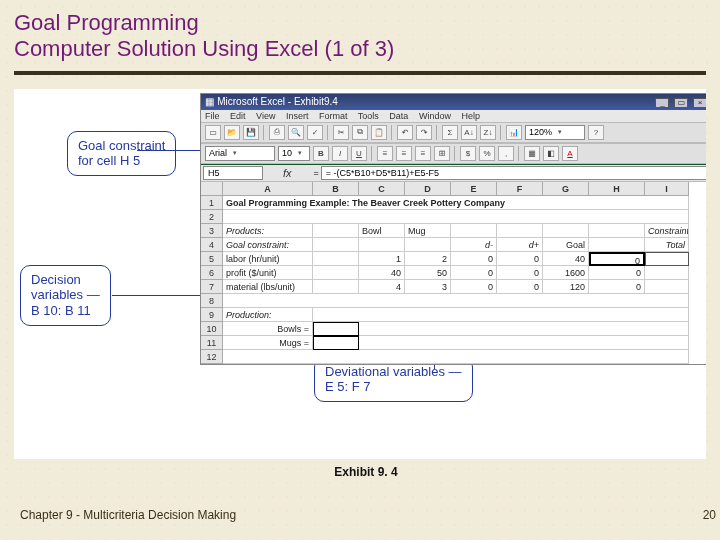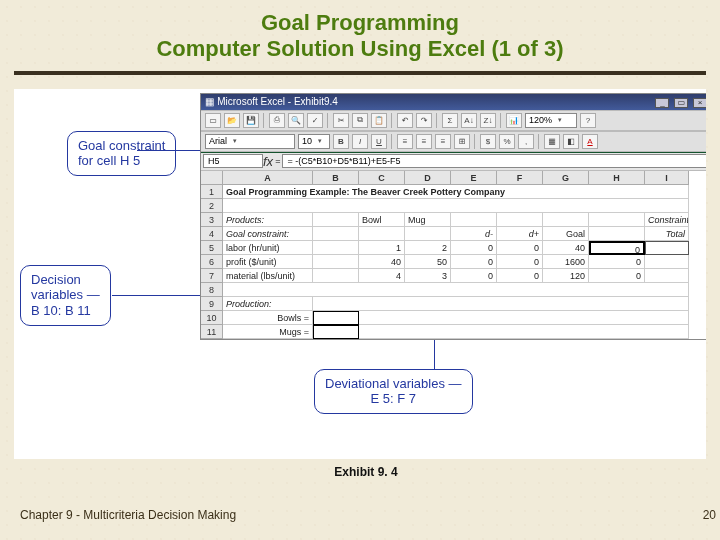--- a/index.html
+++ b/index.html
@@ -6,25 +6,24 @@
   body {
     width: 720px; height: 540px;
     font-family: Arial, sans-serif;
     background: #f1ebd9;
     background-image: radial-gradient(circle, rgba(210,195,160,0.12) 1px, transparent 1px);
     background-size: 14px 14px;
     position: relative;
   }
   .title {
     padding: 10px 14px 4px;
-    font-weight: bold;
+    font-weight: normal;
     font-size: 22px;
-    color: #4d7c0f;
+    color: #701a75;
     line-height: 1.2;
-    text-align: center;
   }
   .rule {
     height: 4px; background: #3a3020; margin: 4px 14px 0;
   }
   .figure-wrap {
     margin: 14px 14px 4px;
     background: #fff;
     padding: 10px 10px 40px;
     position: relative;
     height: 370px;
@@ -61,21 +60,21 @@
   .fontsel {
     background: #fff; border: 1px solid #888; height: 15px; padding: 0 3px; font-size: 9px;
     display: inline-flex; align-items: center; gap: 6px;
   }
   .fontsel::after { content: "▾"; font-size: 7px; color: #555; }
   .xl-formularow {
     display: flex; align-items: center; background: #e6e6e6; border-top: 1px solid #14532d; border-bottom: 1px solid #bbb;
     padding: 1px 2px;
   }
   .namebox { width: 60px; background: #fff; border: 1px solid #888; padding: 1px 4px; }
-  .fx { padding: 0 0; color: #333; font-style: italic; font-size: 13px; }
+  .fx { padding: 0 20px; color: #333; font-style: italic; font-size: 11px; }
   .formulabar { flex: 1; background: #fff; border: 1px solid #888; padding: 1px 4px; font-size: 9px; }
   .grid { background: #fff; }
   .hdrcell, .rcell, .cell {
     border-right: 1px solid #ccc; border-bottom: 1px solid #ccc; padding: 1px 3px;
     font-size: 9px; color: #222; height: 14px; line-height: 12px;
     overflow: hidden; white-space: nowrap;
   }
   .gridrow { display: grid; grid-template-columns: 22px 90px 46px 46px 46px 46px 46px 46px 56px 44px; }
   .hdrcell { background: #e6e6e6; text-align: center; font-weight: bold; color: #333; border-color: #aaa; }
   .rcell { background: #e6e6e6; text-align: center; color: #333; border-color: #aaa; }
@@ -125,35 +124,46 @@
   </div>
   <div class="leader" style="left:123px; top:61px; width:70px; height:1px;"></div>
 
   <div class="callout" style="left:6px; top:176px;">
     <span>Decision</span><br>
     <span>variables —</span><br>
     <span>B 10: B 11</span>
   </div>
   <div class="leader" style="left:98px; top:206px; width:102px; height:1px;"></div>
 
-  <div class="callout" style="left:300px; top:280px;text-align:center;">
+  <div class="callout" style="left:300px; top:268px;">
     <span>Deviational variables —</span><br>
     <span>E 5: F 7</span>
   </div>
   <div class="leader" style="left:420px; top:150px; width:1px; height:130px;"></div>
 
   <div class="excel">
     <div class="xl-titlebar">
       <span><span>▦</span> <span>Microsoft Excel - Exhibit9.4</span></span>
       <span class="winbtns">
         <span>_</span>
         <span>▭</span>
         <span>×</span>
       </span>
     </div>
+    <div class="xl-menubar">
+      <span>File</span>
+      <span>Edit</span>
+      <span>View</span>
+      <span>Insert</span>
+      <span>Format</span>
+      <span>Tools</span>
+      <span>Data</span>
+      <span>Window</span>
+      <span>Help</span>
+    </div>
     <div class="xl-toolbar">
       <span class="tbtn">▭</span>
       <span class="tbtn">📂</span>
       <span class="tbtn">💾</span>
       <span class="sep"></span>
       <span class="tbtn">⎙</span>
       <span class="tbtn">🔍</span>
       <span class="tbtn">✓</span>
       <span class="sep"></span>
       <span class="tbtn">✂</span>
@@ -161,27 +171,27 @@
       <span class="tbtn">📋</span>
       <span class="sep"></span>
       <span class="tbtn">↶</span>
       <span class="tbtn">↷</span>
       <span class="sep"></span>
       <span class="tbtn">Σ</span>
       <span class="tbtn">A↓</span>
       <span class="tbtn">Z↓</span>
       <span class="sep"></span>
       <span class="tbtn">📊</span>
-      <span class="fontsel" style="width:52px;">
+      <span class="fontsel" style="width:60px;">
           <span>120%</span>
         </span>
       <span class="tbtn">?</span>
     </div>
     <div class="xl-toolbar">
-      <span class="fontsel" style="width:90px;">
+      <span class="fontsel" style="width:70px;">
           <span>Arial</span>
         </span>
       <span class="fontsel" style="width:32px;">
           <span>10</span>
         </span>
       <span class="tbtn">
           <b>B</b>
         </span>
       <span class="tbtn">
           <i>I</i>
@@ -319,20 +329,24 @@
         <div class="cell" style="grid-column: span 7;"></div>
       </div>
 
       <div class="gridrow">
         <div class="rcell">11</div>
         <div class="cell right">Mugs =</div>
         <div class="cell boxed"></div>
         <div class="cell" style="grid-column: span 7;"></div>
       </div>
 
+      <div class="gridrow">
+          <div class="rcell">12</div>
+          <div class="cell" style="grid-column: span 9;"></div>
+        </div>
     </div>
   </div>
 </div>
 
 <div class="exhibit">Exhibit 9. 4</div>
 
 <div class="footer">
   <span>Chapter 9 - Multicriteria Decision Making</span>
   <span>20</span>
 </div>

